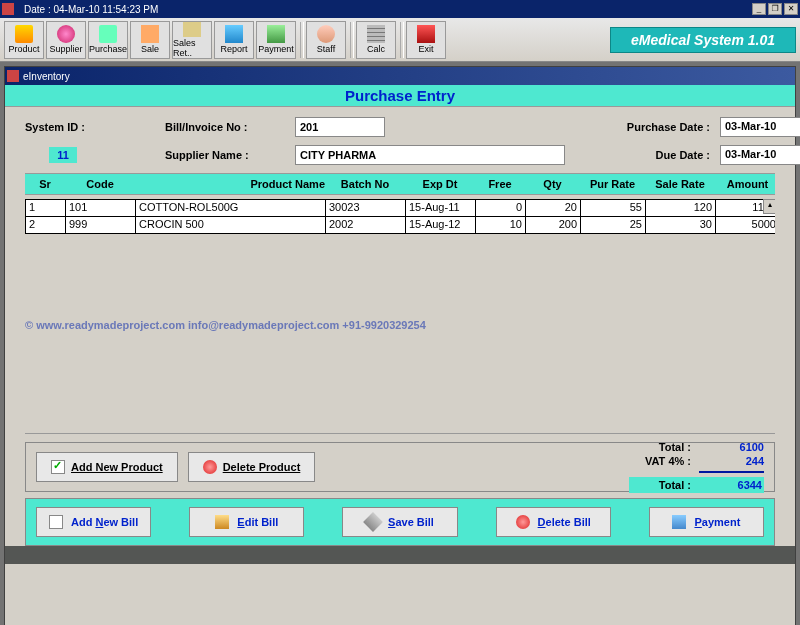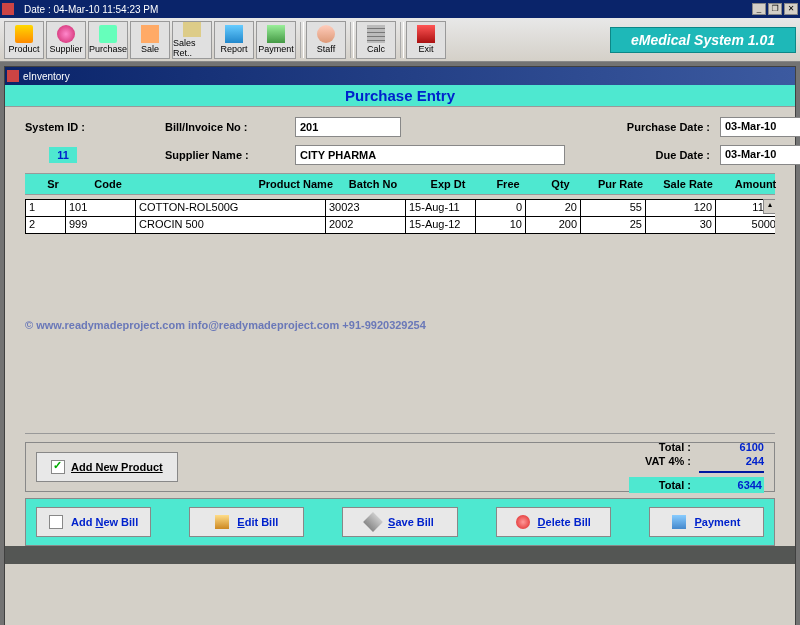--- a/index.html
+++ b/index.html
@@ -108,37 +108,37 @@
   padding: 2px 0;
 }
 .txtinput {
   border: 1px solid #888;
   background: #fff;
   height: 20px;
   padding: 1px 4px;
   font-size: 11px;
   font-weight: bold;
 }
-.txtinput.bill { width: 106px; }
+.txtinput.bill { width: 90px; }
 .txtinput.supp { width: 270px; }
 .datecombo {
   display: flex;
   border: 1px solid #888;
   background: #fff;
   height: 20px;
   width: 100px;
 }
 .datecombo .dval { flex: 1; padding: 2px 4px; font-weight: bold; font-size: 11px; }
 .grid-header {
   background: #4ee8d0;
   display: grid;
   grid-template-columns: 40px 70px 190px 80px 70px 50px 55px 65px 70px 65px;
   font-weight: bold;
   text-align: center;
-  padding: 4px 8px;
+  padding: 4px 0;
   border-top: 1px solid #999;
   border-bottom: 1px solid #999;
   margin: 0 20px;
   font-size: 11px;
 }
 .grid-body {
   margin: 4px 20px 0 20px;
   height: 235px;
   position: relative;
   overflow: hidden;
@@ -389,20 +389,24 @@
       </div>
       <div class="grid-vscroll">▴</div>
       <div class="watermark">©  www.readymadeproject.com  info@readymadeproject.com  +91-9920329254</div>
     </div>
 
     <div class="midbtns">
       <div class="wbtn">
         <span class="bi bi-check"></span>
         <span><u>Add New Product</u></span>
       </div>
+      <div class="wbtn">
+        <span class="bi bi-delete"></span>
+        <span><u>Delete Product</u></span>
+      </div>
       <div class="totals">
         <span class="tlbl">Total :</span>
         <span class="tval">6100</span>
         <span class="tlbl">VAT 4% :</span>
         <span class="tval">244</span>
         <span class="tline"></span>
         <span class="tlbl trow3" style="background:#4ee8d0;padding:2px 8px;">Total :</span>
         <span class="tval trow3" style="background:#4ee8d0;padding:2px 2px;">6344</span>
       </div>
     </div>

